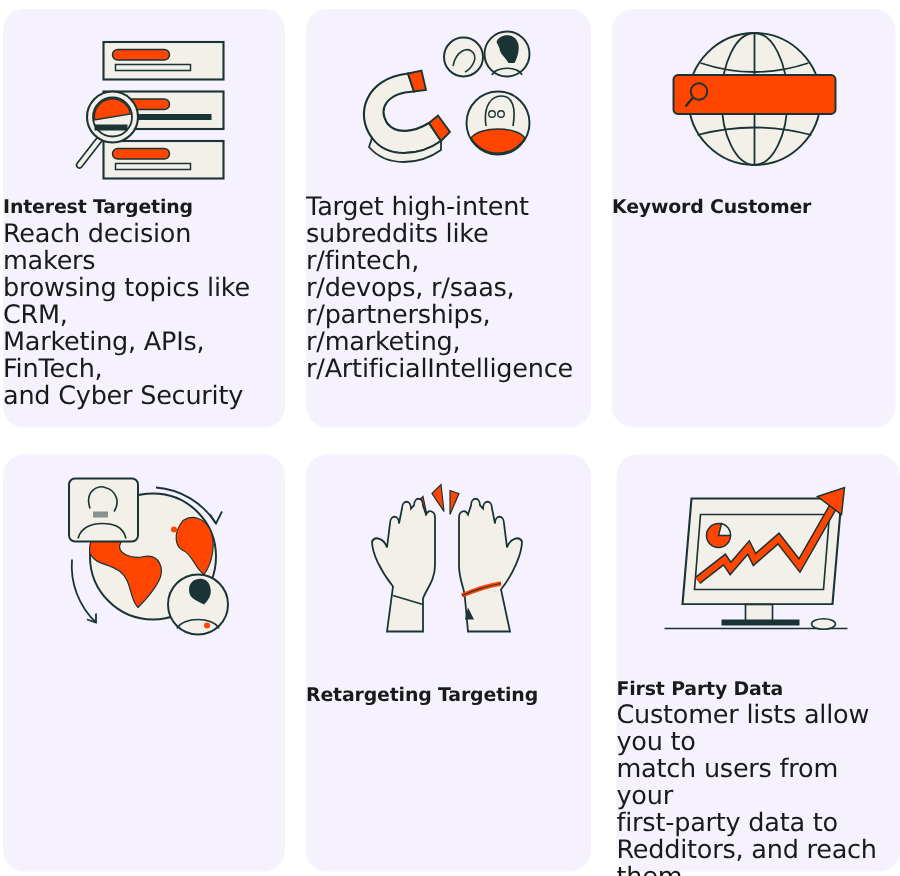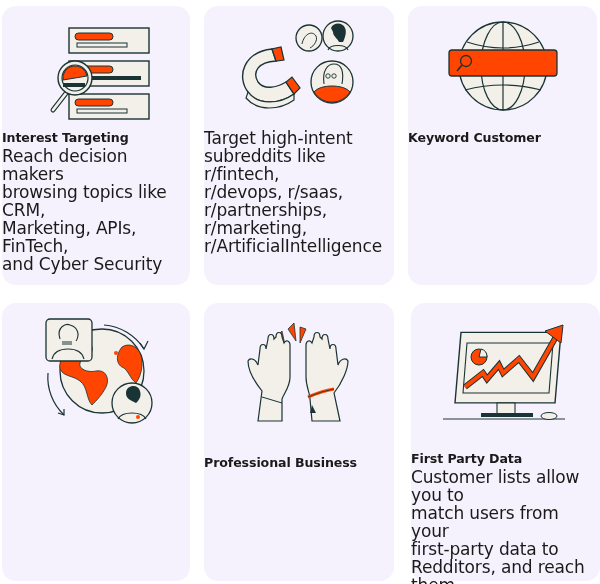--- a/index.html
+++ b/index.html
@@ -135,21 +135,21 @@
       <path d="M14 104 L18 74 C10 64 4 52 4 44 C6 40 12 42 14 48 L16 32 C16 26 22 26 22 32 L24 22 C24 16 30 16 30 22 L32 20 C32 14 38 14 38 20 L40 26 C42 22 46 24 46 28 L46 60 C46 70 40 76 38 82 L38 104 Z" fill="#f3f0ea" stroke="#1a3334" stroke-width="1.2"></path>
       <line x1="18" y1="80" x2="38" y2="86" stroke="#1a3334" stroke-width="1"></line>
 
       <path d="M96 104 L90 76 C98 66 104 52 104 44 C102 40 96 42 94 48 L92 32 C92 26 86 26 86 32 L84 22 C84 16 78 16 78 22 L76 20 C76 14 70 14 70 20 L68 26 C66 22 62 24 62 28 L62 60 C62 70 66 76 66 82 L68 104 Z" fill="#f3f0ea" stroke="#1a3334" stroke-width="1.2"></path>
       <path d="M64 80 Q78 74 90 72" fill="none" stroke="#ff4500" stroke-width="3"></path>
       <path d="M64 80 Q78 74 90 72" fill="none" stroke="#1a3334" stroke-width="0.8"></path>
       <path d="M68 88 l4 8 l-6 0 z" fill="#1a3334"></path>
     </svg>
   </div>
   <div class="text" style="top:151px;">
-    <div class="title">Professional Business</div>
+    <div class="title">Retargeting Targeting</div>
   </div>
 </div>
 
 <div class="card" style="left:411px; top:303px; width:189px; height:278px;">
   <div class="ill" style="top:12px;">
     <svg width="130" height="106" viewBox="0 0 130 106">
 
       <path d="M20 22 L120 22 L114 102 L14 102 Z" transform="translate(0,-2) scale(1,0.88)" fill="#f3f0ea" stroke="#1a3334" stroke-width="1.4"></path>
       <path d="M26 28 L112 28 L108 78 L22 78 Z" fill="#f3f0ea" stroke="#1a3334" stroke-width="1.1"></path>
 

